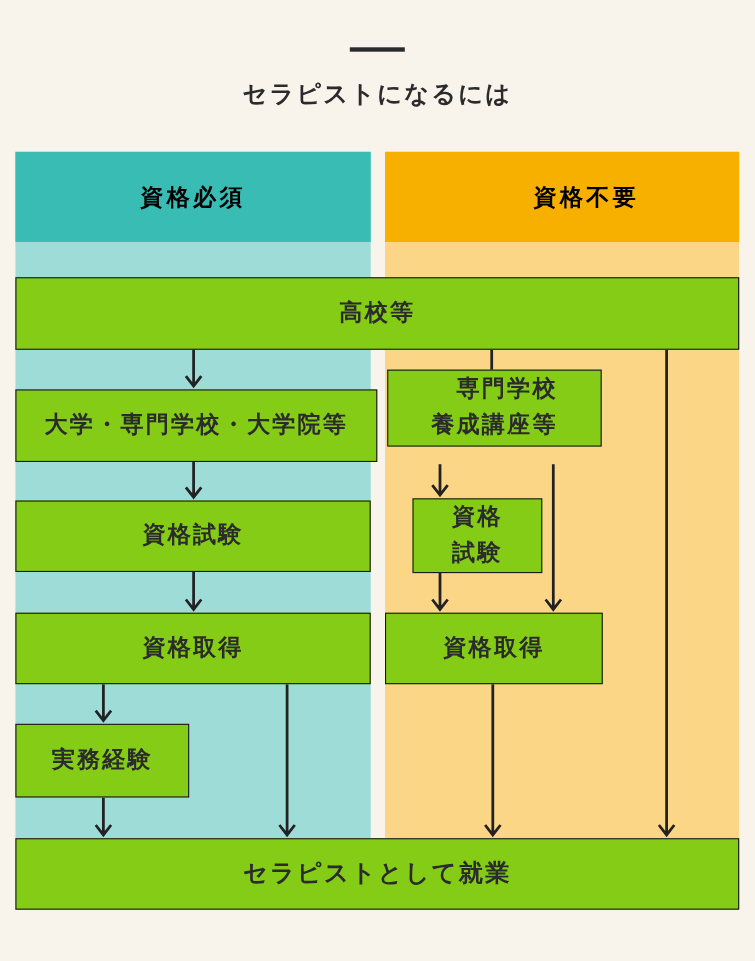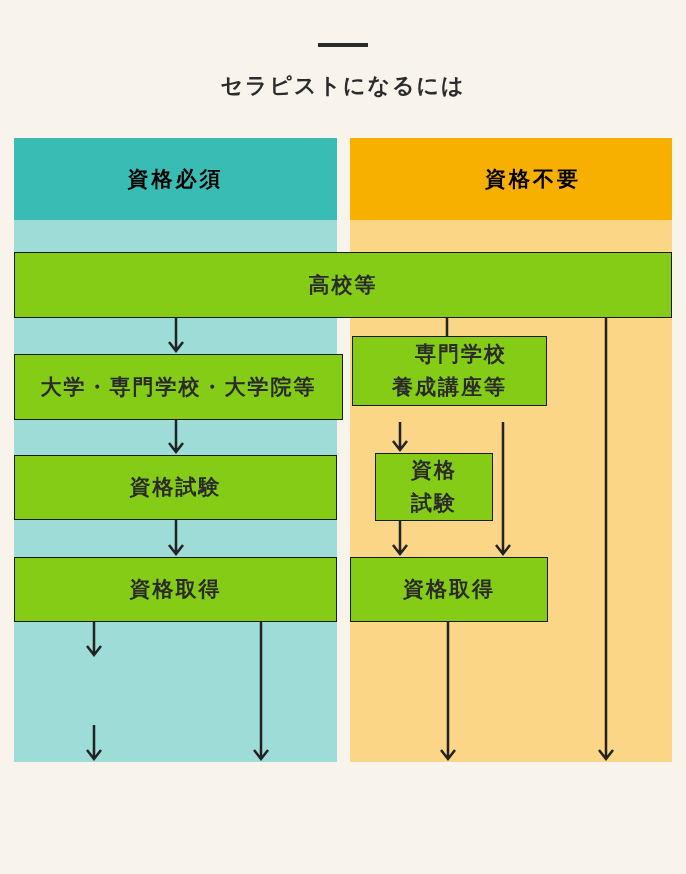--- a/index.html
+++ b/index.html
@@ -125,19 +125,21 @@
     <path d="M503 422 V554 M496 545 L503 554 L510 545"></path>
     <path d="M400 521 V554 M393 545 L400 554 L407 545"></path>
     <path d="M448 622 V759 M441 750 L448 759 L455 750"></path>
     <path d="M606 318 V759 M599 750 L606 759 L613 750"></path>
   </svg>
 
   <div class="node node-highschool">高校等</div>
   <div class="node node-university">大学・専門学校・大学院等</div>
   <div class="node node-exam-required">資格試験</div>
   <div class="node node-obtain-required">資格取得</div>
+  <div class="node node-work-experience">実務経験</div>
   <div class="node node-vocational-training">専門学校
 養成講座等</div>
   <div class="node node-exam-optional">資格
 試験</div>
   <div class="node node-obtain-optional">資格取得</div>
+  <div class="node node-employment">セラピストとして就業</div>
 
 </div>
 
 </body></html>

